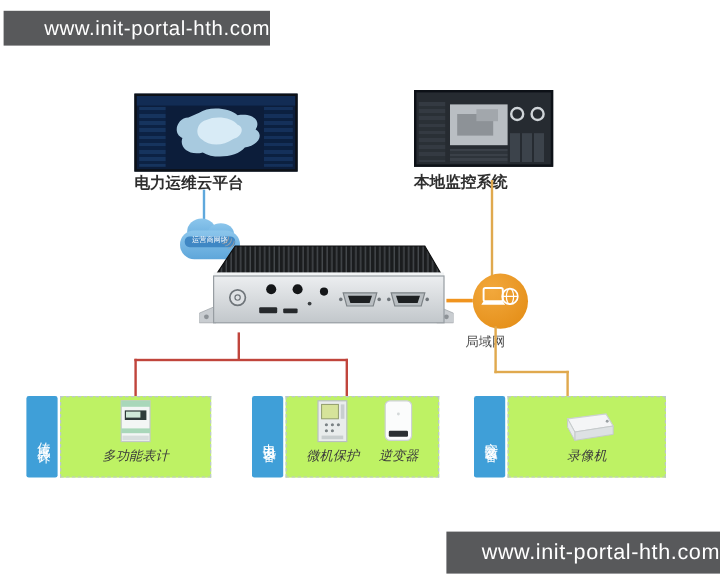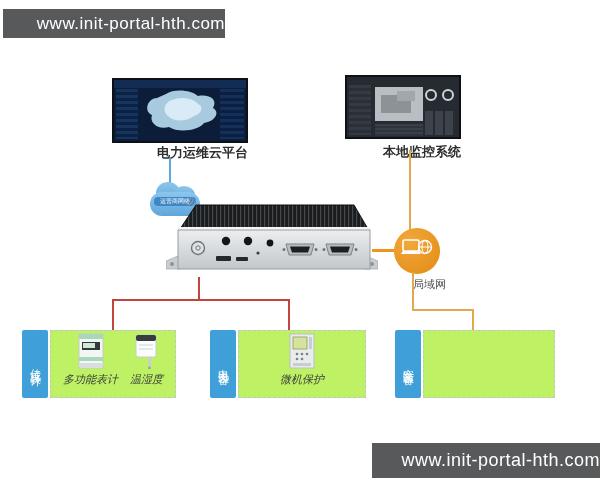--- a/index.html
+++ b/index.html
@@ -12,21 +12,21 @@
   .wm-tl{left:3px;top:9px;width:222px;height:29px;line-height:29px;}
   .wm-br{left:372px;top:443px;width:228px;height:35px;line-height:35px;font-size:18px;}
 
   
   .line{position:absolute;}
 
   
   .monitor{position:absolute;border:2px solid #0d1117;box-sizing:border-box;}
   .mon-left{left:112px;top:78px;width:136px;height:65px;background:#0c1d3a;}
   .mon-right{left:345px;top:75px;width:116px;height:64px;background:#262b31;}
-  .node-label{position:absolute;text-align:right;font-size:13px;font-weight:700;color:#2e2e2e;}
+  .node-label{position:absolute;text-align:left;font-size:13px;font-weight:700;color:#2e2e2e;}
   .panelL{position:absolute;left:2px;top:9px;bottom:2px;width:22px;
           background:repeating-linear-gradient(#16345e 0 3px,#0c2244 3px 6px);}
   .panelR{position:absolute;right:2px;top:9px;bottom:2px;width:24px;
           background:repeating-linear-gradient(#14305a 0 3px,#0b2040 3px 6px);}
   .mheader{position:absolute;left:0;top:0;right:0;height:8px;background:#122c54;}
 
   .rp-left{position:absolute;left:2px;top:8px;bottom:2px;width:22px;
            background:repeating-linear-gradient(#343a42 0 3px,#2a3036 3px 6px);}
   .rp-cam{position:absolute;left:28px;top:10px;width:48px;height:34px;background:#b9bec3;}
   .rp-cam .shade{position:absolute;left:6px;top:8px;width:30px;height:18px;background:#8d9297;}
@@ -44,21 +44,21 @@
   .cloud .c1{left:4px;top:12px;width:50px;height:24px;border-radius:13px;}
   .cloud .c2{left:10px;top:2px;width:24px;height:22px;}
   .cloud .c3{left:27px;top:6px;width:22px;height:18px;}
   .cloud .band{position:absolute;left:8px;top:17px;width:42px;height:9px;border-radius:4px;
         background:#3f87c4;color:#fff;font-size:6px;line-height:9px;text-align:center;letter-spacing:0;}
 
   
   .lan{position:absolute;left:394px;top:228px;width:46px;height:46px;border-radius:50%;
        background:radial-gradient(circle at 35% 30%,#f2a83c,#e28a12);}
   .lan svg{position:absolute;left:7px;top:10px;}
-  .lan-label{position:absolute;left:388px;top:277px;width:58px;text-align:right;
+  .lan-label{position:absolute;left:388px;top:277px;width:58px;text-align:left;
              font-size:11px;color:#4a4a4a;}
 
   
   .device{position:absolute;left:166px;top:203px;width:212px;height:78px;}
   .gw-label{left:200px;top:282px;width:140px;}
 
   
   .tab{position:absolute;top:330px;width:26px;height:68px;background:#3f9fd8;border-radius:2px;
        color:#fff;display:flex;align-items:center;justify-content:center;}
   .tab span{writing-mode:vertical-rl;text-orientation:upright;font-size:11px;letter-spacing:2px;}
@@ -196,33 +196,20 @@
           <rect x="3" y="1" width="24" height="34" fill="#f3f6f5" stroke="#c2c9c8" stroke-width="1"></rect>
           <rect x="3" y="1" width="24" height="5" fill="#a9d7ba"></rect>
           <rect x="6" y="9" width="18" height="8" fill="#2f3b3a"></rect>
           <rect x="7" y="10" width="12" height="5" fill="#cfe8d8"></rect>
           <rect x="3" y="24" width="24" height="4" fill="#a9d7ba"></rect>
           <rect x="4" y="30" width="22" height="4" fill="#d7dedd"></rect>
         </svg>
       </div>
       <div class="ilabel">多功能表计</div>
     </div>
-    <div class="gitem">
-      <div class="gicon">
-        <svg width="26" height="36" viewBox="0 0 26 36">
-          <rect x="2" y="2" width="20" height="22" rx="2" fill="#fbfcfc" stroke="#c6cccd" stroke-width="1"></rect>
-          <rect x="2" y="2" width="20" height="6" rx="2" fill="#363b40"></rect>
-          <line x1="5" y1="12" x2="19" y2="12" stroke="#dde2e3" stroke-width="1.5"></line>
-          <line x1="5" y1="16" x2="19" y2="16" stroke="#dde2e3" stroke-width="1.5"></line>
-          <rect x="14" y="24" width="3" height="11" fill="#c9cfd0"></rect>
-          <circle cx="15.5" cy="35" r="1.4" fill="#9aa0a3"></circle>
-        </svg>
-      </div>
-      <div class="ilabel">温湿度</div>
-    </div>
   </div>
 
   <div class="tab" style="left:210px;">
     <span>电力设备</span>
   </div>
   <div class="gbox" style="left:238px;width:128px;">
     <div class="gitem">
       <div class="gicon">
         <svg width="28" height="36" viewBox="0 0 28 36">
           <rect x="2" y="1" width="24" height="34" fill="#e9ecec" stroke="#b9c0c1" stroke-width="1"></rect>
@@ -231,21 +218,42 @@
             <circle cx="14" cy="21" r="1.3" fill="#7b8285"></circle>
           <circle cx="19" cy="21" r="1.3" fill="#7b8285"></circle>
           <circle cx="9" cy="26" r="1.3" fill="#7b8285"></circle>
             <circle cx="14" cy="26" r="1.3" fill="#7b8285"></circle>
           <rect x="21" y="4" width="3" height="12" fill="#c8cecf"></rect>
           <rect x="5" y="30" width="18" height="3" fill="#c8cecf"></rect>
         </svg>
       </div>
       <div class="ilabel">微机保护</div>
     </div>
+    <div class="gitem">
+      <div class="gicon">
+        <svg width="28" height="36" viewBox="0 0 28 36">
+          <rect x="3" y="1" width="22" height="33" rx="4" fill="#fbfcfc" stroke="#cdd2d4" stroke-width="1"></rect>
+          <rect x="6" y="26" width="16" height="5" rx="1" fill="#2c3033"></rect>
+          <circle cx="14" cy="12" r="1.2" fill="#d4d9da"></circle>
+        </svg>
+      </div>
+      <div class="ilabel">逆变器</div>
+    </div>
   </div>
 
   <div class="tab" style="left:395px;">
     <span>安防设备</span>
   </div>
   <div class="gbox" style="left:423px;width:132px;">
+    <div class="gitem">
+      <div class="gicon">
+        <svg width="48" height="30" viewBox="0 0 48 30">
+          <polygon points="8,10 40,6 46,16 14,21" fill="#f4f5f6" stroke="#ccd1d3" stroke-width="1"></polygon>
+          <polygon points="14,21 46,16 46,23 14,28" fill="#dde1e3" stroke="#c4c9cb" stroke-width="0.8"></polygon>
+          <polygon points="8,10 14,21 14,28 8,17" fill="#e8ebec" stroke="#c4c9cb" stroke-width="0.8"></polygon>
+          <circle cx="41" cy="12" r="1.2" fill="#9aa0a3"></circle>
+        </svg>
+      </div>
+      <div class="ilabel">录像机</div>
+    </div>
   </div>
 
 </div>
 
 </body></html>

